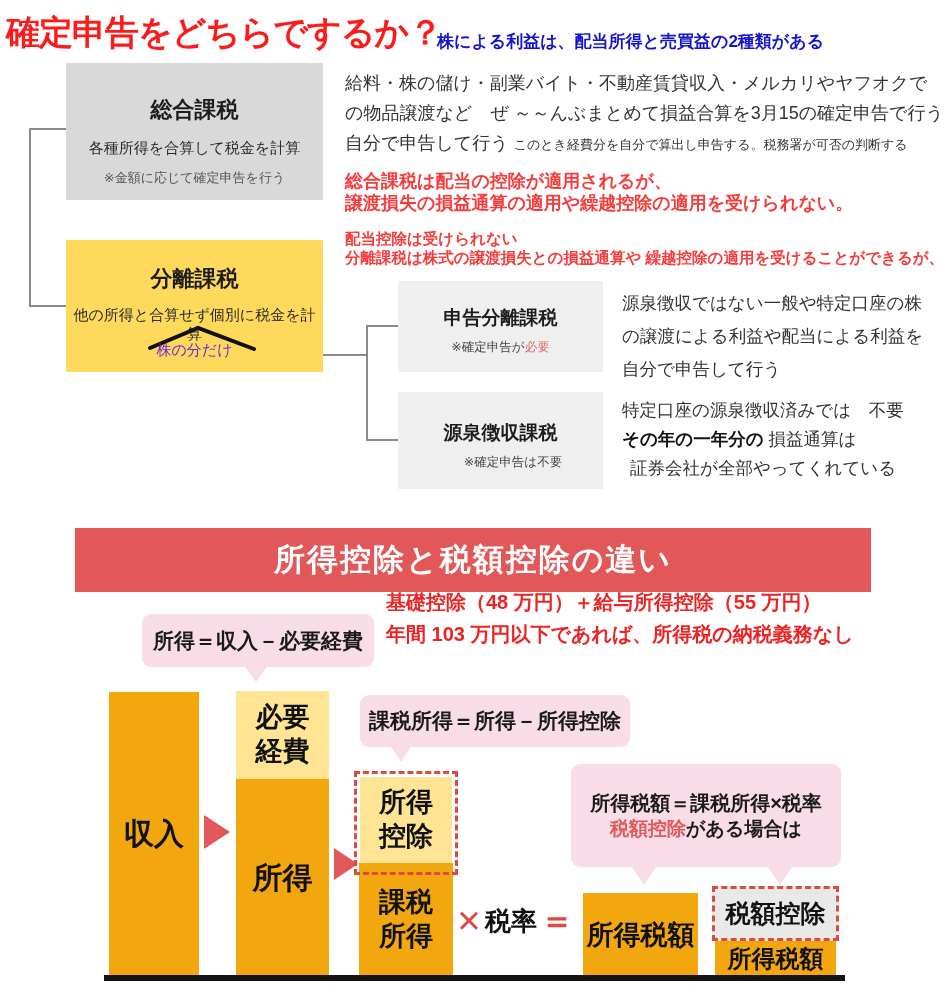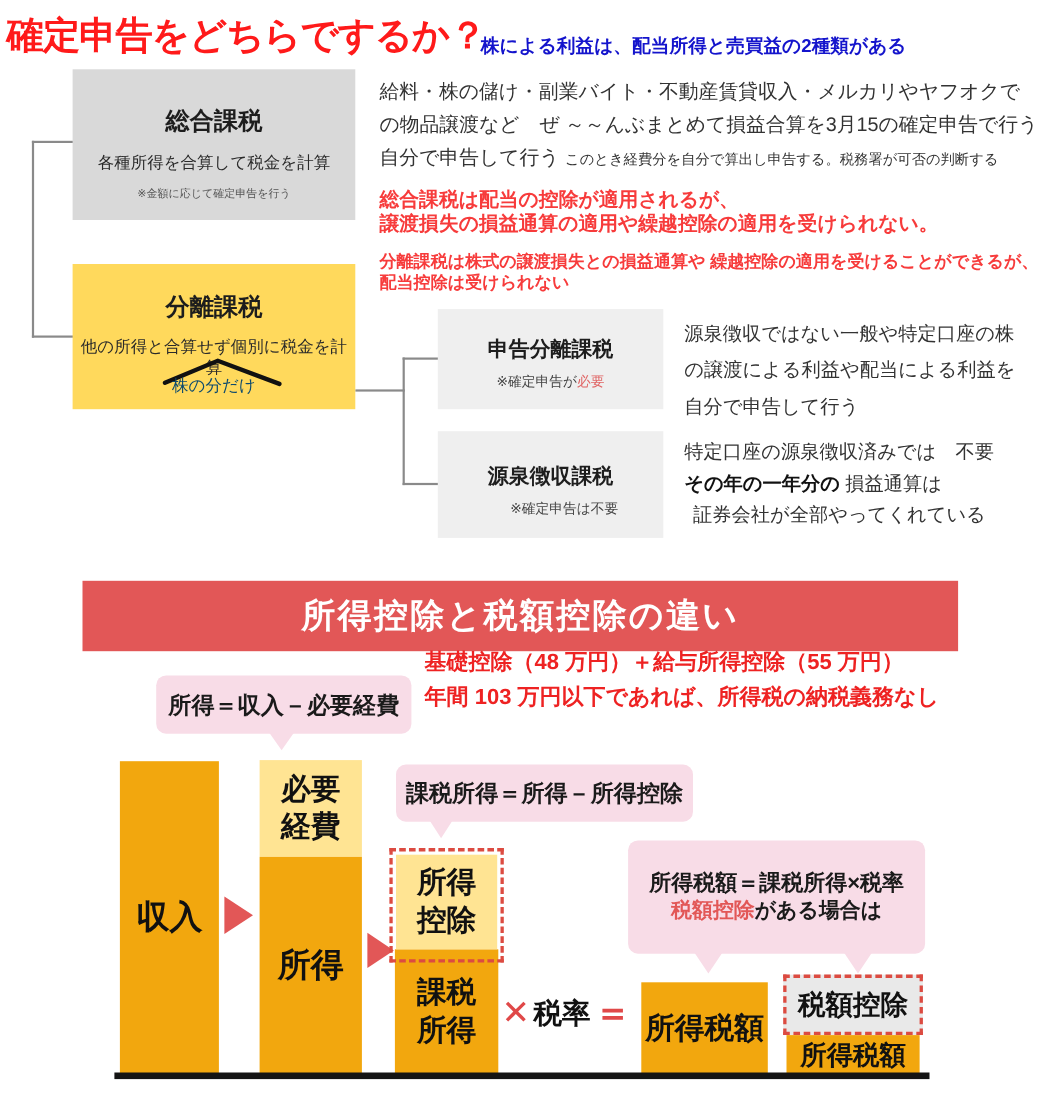--- a/index.html
+++ b/index.html
@@ -11,21 +11,21 @@
   
   .main-title { left:6px; top:10px; font-size:34px; font-weight:900; color:#ff1a1a; letter-spacing:-1px; }
   .blue-sub { left:437px; top:30px; font-size:17px; font-weight:bold; color:#1414cc; }
 
   .line { background:#8a8a8a; position:absolute; }
 
   .box-sogo { left:66px; top:63px; width:257px; height:137px; background:#d9d9d9; text-align:center; }
   .box-bunri { left:66px; top:240px; width:257px; height:132px; background:#ffd95c; text-align:center; }
   .box-title { position:absolute; left:0; right:0; font-size:22px; font-weight:bold; color:#1d1d1d; }
   .box-desc { position:absolute; left:0; right:0; font-size:15px; color:#2a2a2a; }
-  .box-note { position:absolute; left:0; right:0; font-size:10px; color:#555;text-align:center; }
+  .box-note { position:absolute; left:0; right:0; font-size:13px; color:#555;text-align:center; }
 
   .box-small { width:205px; height:91px; background:#efefef; text-align:center; position:absolute; }
   .box-small .t { position:absolute; left:0; right:0; top:24px; font-size:19px; font-weight:bold; color:#1d1d1d; }
   .box-small .n { position:absolute; left:0; right:0; font-size:12.5px; color:#444; }
   .hl-red { color:#e06666; }
 
   .desc-line { position:absolute; left:345px; font-size:18px; color:#333; white-space:nowrap; }
   .desc-small { font-size:13px; color:#333; }
   .warn { position:absolute; left:345px; color:#f73b3b; font-weight:bold; white-space:nowrap; }
   .w1 { font-size:18px; line-height:22px; }
@@ -59,21 +59,21 @@
 
   .formula { left:456px; top:898px; display:flex; align-items:center; gap:3px; }
   .f-red { color:#e04848; font-weight:900; font-size:31px; }
   .f-blk { color:#111; font-weight:bold; font-size:26px; }
 
   .gray-dash { position:absolute; border:3px dashed #dc4b41; background:#e9e9e9; display:flex;
                align-items:center; justify-content:center; font-weight:bold; color:#111; font-size:25px; }
 
   .baseline { left:104px; top:975px; width:741px; height:6px; background:#141414; }
 
-  .caret-note { font-size:15px; color:#0c4a6e; }
+  .caret-note { font-size:15px; color:#6d28d9; }
 </style>
 </head>
 <body>
 
 <div class="canvas">
 
   <div class="abs main-title">確定申告をどちらでするか？</div>
   <div class="abs blue-sub">株による利益は、配当所得と売買益の2種類がある</div>
 
   <div class="line" style="left:29px;top:128px;width:2px;height:179px;"></div>
@@ -104,22 +104,22 @@
   <div class="desc-line" style="top:131px;">
     <span>自分で申告して行う</span>
     <span class="desc-small">このとき経費分を自分で算出し申告する。税務署が可否の判断する</span>
   </div>
 
   <div class="warn w1" style="top:170px;">
     <div>総合課税は配当の控除が適用されるが、</div>
     <div>譲渡損失の損益通算の適用や繰越控除の適用を受けられない。</div>
   </div>
   <div class="warn w2" style="top:229px;">
+    <div>配当控除は受けられない</div>
     <div>分離課税は株式の譲渡損失との損益通算や 繰越控除の適用を受けることができるが、</div>
-    <div>配当控除は受けられない</div>
   </div>
 
   <div class="box-small" style="left:398px;top:281px;">
     <div class="t">申告分離課税</div>
     <div class="n" style="top:58px;">
       <span>※確定申告が</span><span class="hl-red">必要</span>
     </div>
   </div>
   <div class="side-text" style="top:287px;line-height:33px;">
     <div>源泉徴収ではない一般や特定口座の株</div>

